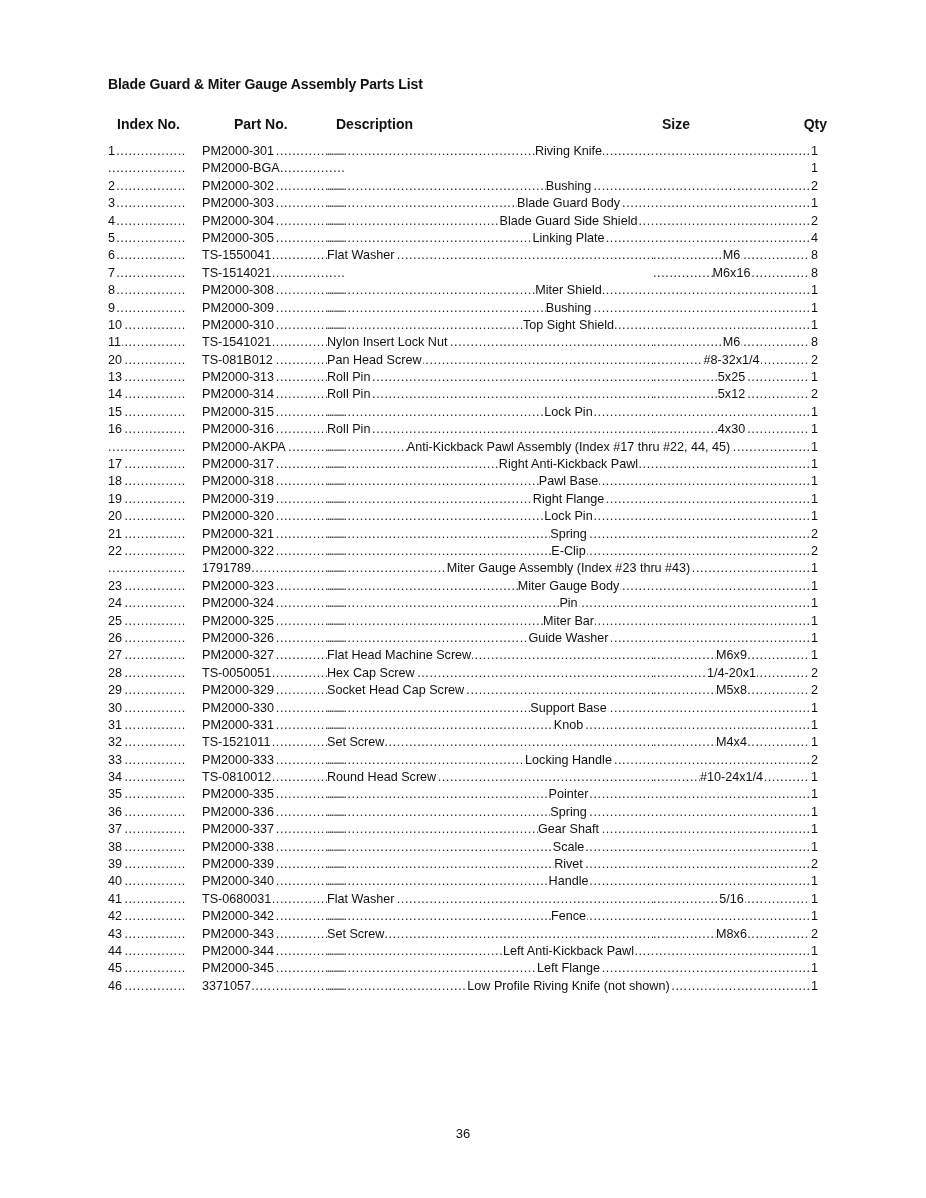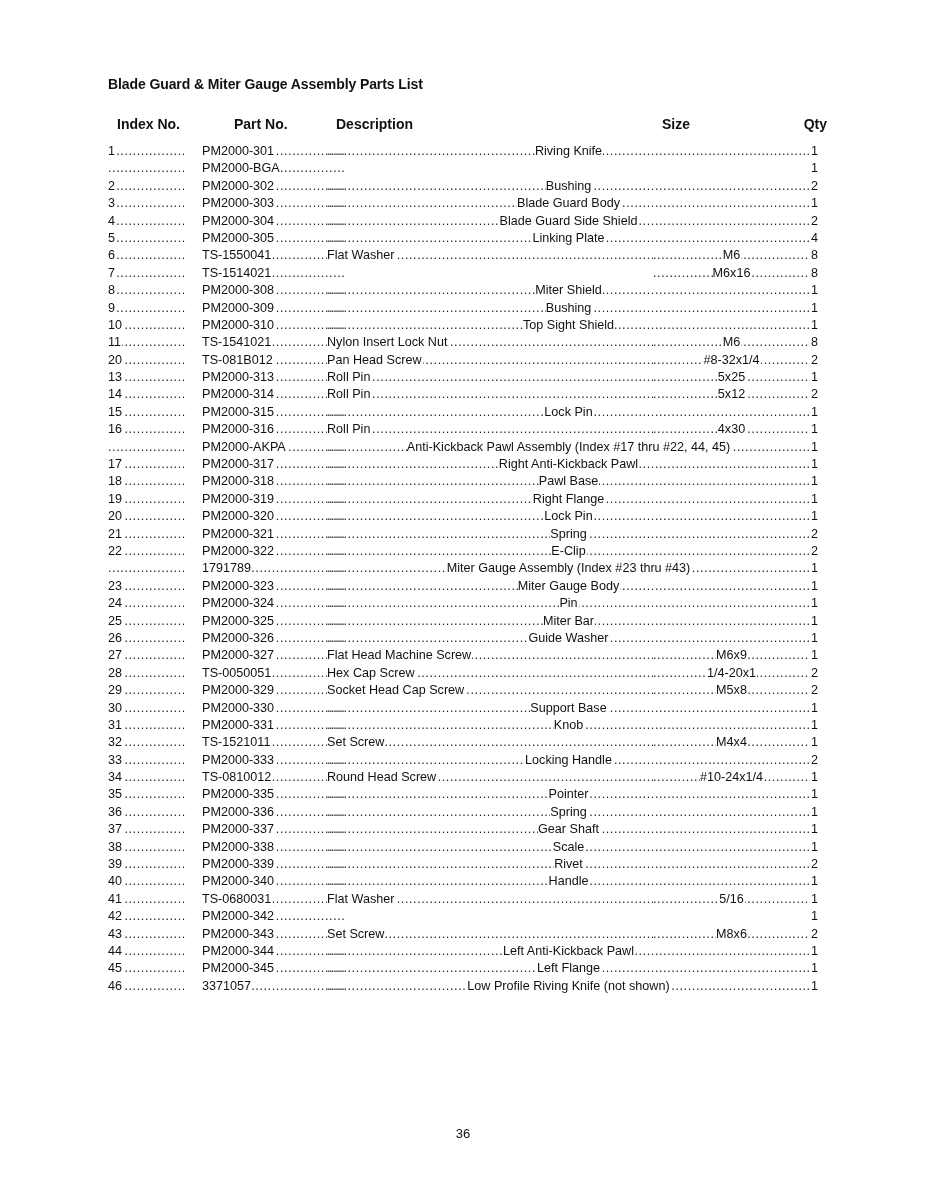--- a/index.html
+++ b/index.html
@@ -380,20 +380,21 @@
     <div class="row">
       <div class="seg seg-index"><span class="txt">41</span></div>
       <div class="seg seg-part"><span class="txt">TS-0680031</span></div>
       <div class="seg seg-desc"><span class="txt">Flat Washer</span></div>
       <div class="seg seg-size"><span class="txt">5/16</span></div>
       <span class="qty">1</span>
     </div>
     <div class="row">
       <div class="seg seg-index"><span class="txt">42</span></div>
       <div class="seg seg-part"><span class="txt">PM2000-342</span></div>
+      <div class="seg seg-desc-full"><span class="txt">Fence</span></div>
       <span class="qty">1</span>
     </div>
     <div class="row">
       <div class="seg seg-index"><span class="txt">43</span></div>
       <div class="seg seg-part"><span class="txt">PM2000-343</span></div>
       <div class="seg seg-desc"><span class="txt">Set Screw</span></div>
       <div class="seg seg-size"><span class="txt">M8x6</span></div>
       <span class="qty">2</span>
     </div>
     <div class="row">

